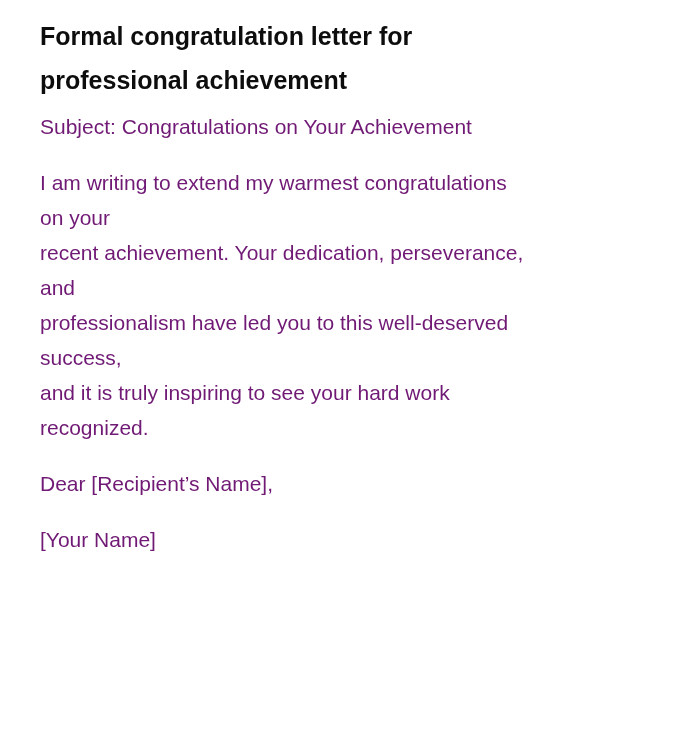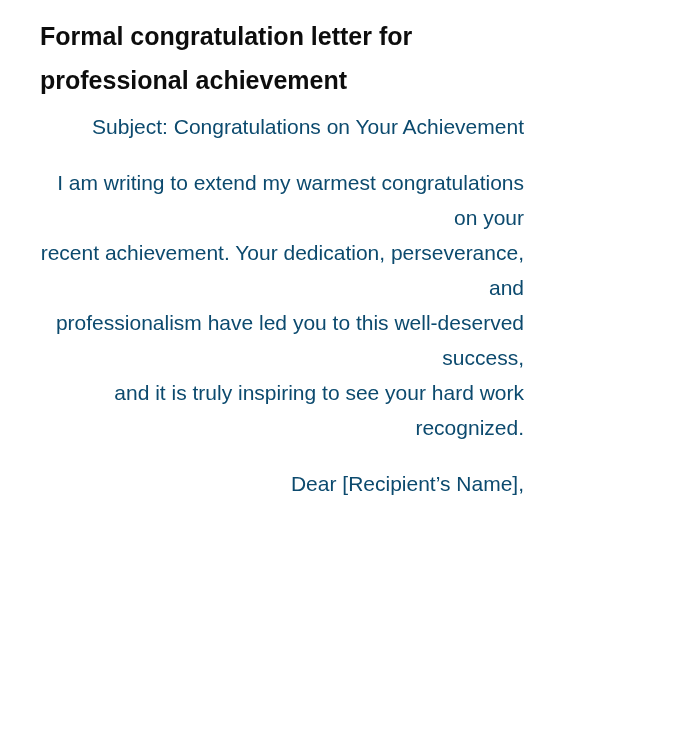--- a/index.html
+++ b/index.html
@@ -24,37 +24,37 @@
     line-height: 44px;
     font-weight: 700;
     color: #0d0d0d;
     margin: 0 0 7px 0;
     letter-spacing: 0;
   }
   p.letter-text {
     font-size: 21px;
     line-height: 35px;
     font-weight: 400;
-    color: #0c4a6e;
+    color: #701a75;
     margin: 0 0 21px 0;
     white-space: pre-line;
-    text-align: right;
   }
 </style>
 </head>
 <body>
 
 <main class="page">
   <h1 class="letter-title">Formal congratulation letter for professional achievement</h1>
 
   <p class="letter-text">Subject: Congratulations on Your Achievement</p>
 
   <p class="letter-text">I am writing to extend my warmest congratulations on your
 recent achievement. Your dedication, perseverance, and
 professionalism have led you to this well-deserved success,
 and it is truly inspiring to see your hard work recognized.</p>
 
   <p class="letter-text">Dear [Recipient’s Name],</p>
 
 
 
 
+  <p class="letter-text">[Your Name]</p>
 </main>
 
 </body></html>

